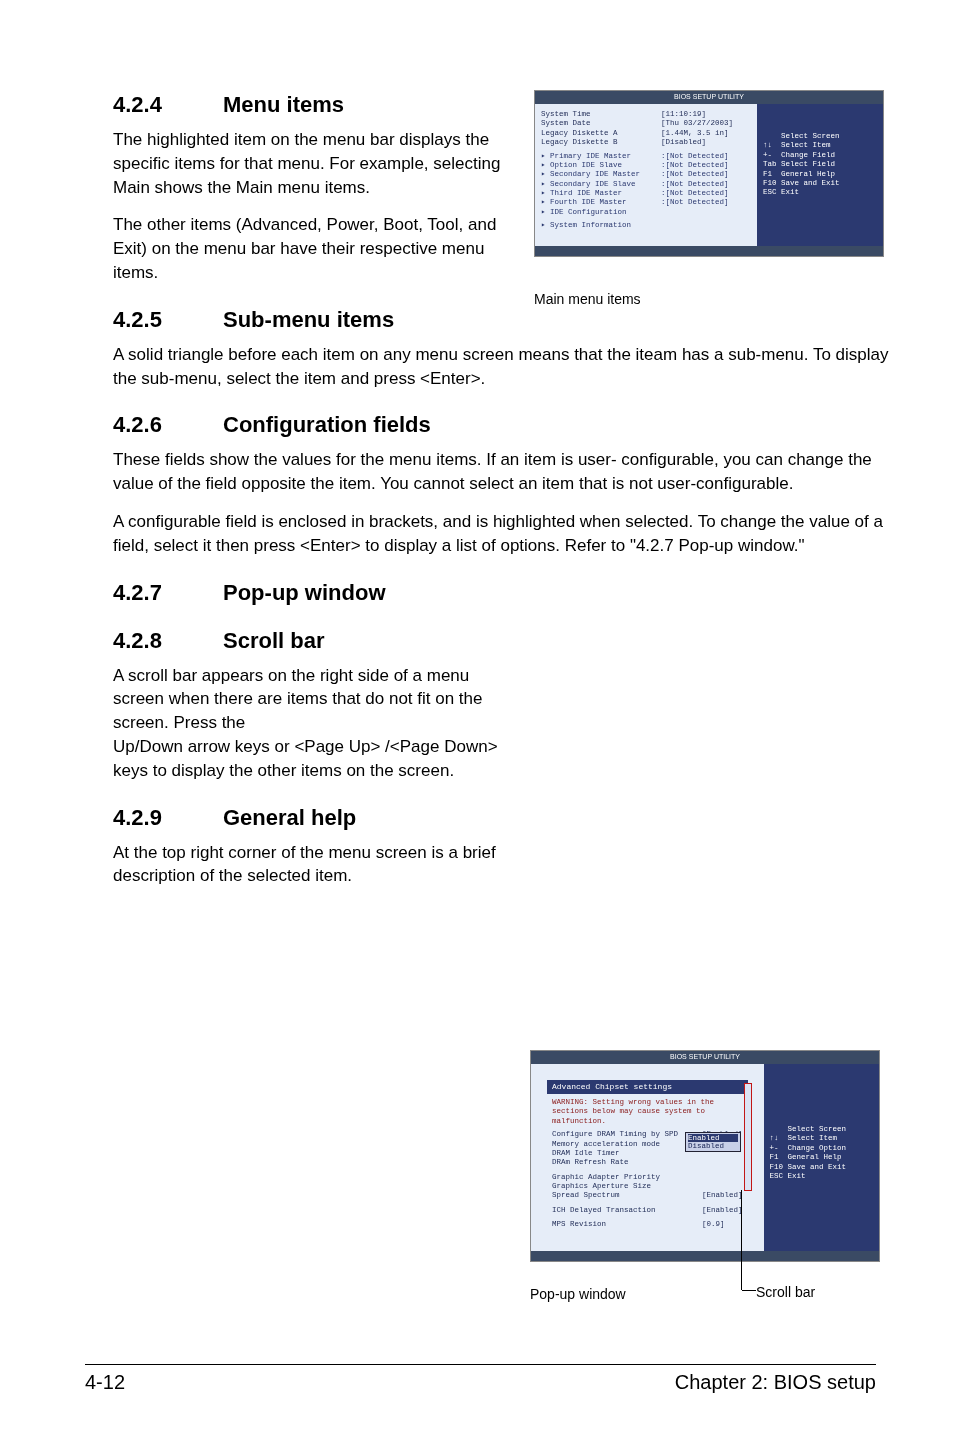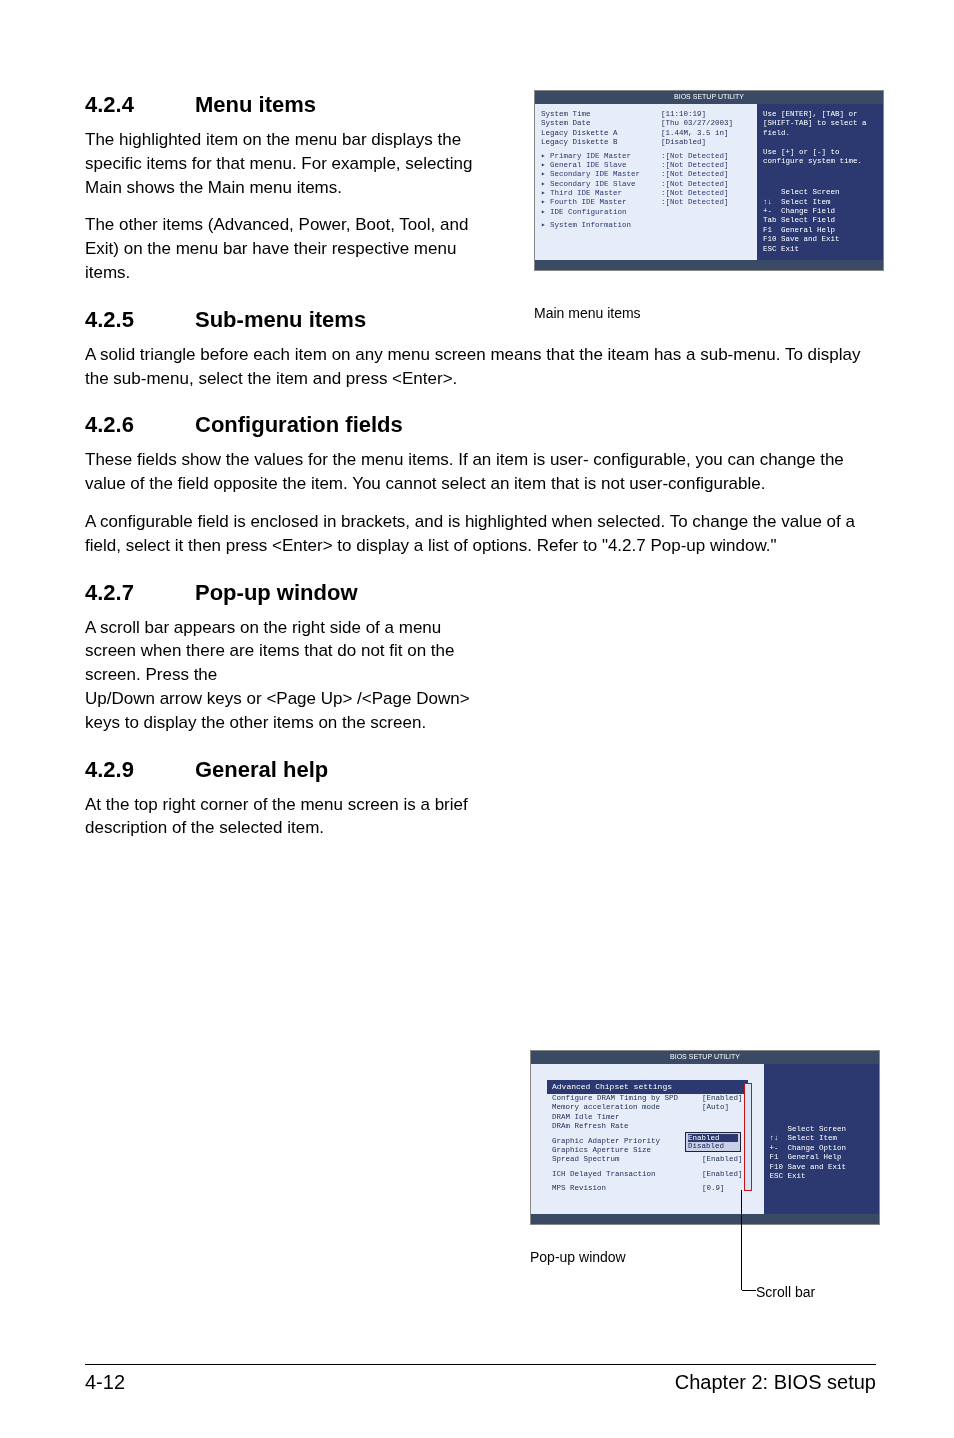--- a/index.html
+++ b/index.html
@@ -5,21 +5,21 @@
   * { margin: 0; padding: 0; box-sizing: border-box; }
   body {
     font-family: Arial, Helvetica, sans-serif;
     background: #fff;
     width: 954px;
     height: 1438px;
     position: relative;
     padding: 70px 85px 40px 85px;
     color: #000;
   }
-  .content { width: 100%; }
+  .content { width: 100%; margin-left: 28px; }
   h2 {
     font-family: Arial, Helvetica, sans-serif;
     font-weight: bold;
     font-size: 22px;
     margin-top: 22px;
     margin-bottom: 10px;
   }
   h2 .num { display: inline-block; width: 110px; }
   p { font-size: 17px; line-height: 1.4; margin-bottom: 14px; }
   .left-narrow { width: 395px; }
@@ -121,20 +121,21 @@
 
   <h2><span class="num">4.2.5</span><span>Sub-menu items</span></h2>
   <p>A solid triangle before each item on any menu screen means that the iteam has a sub-menu. To display the sub-menu, select the item and press &lt;Enter&gt;.</p>
 
   <h2><span class="num">4.2.6</span><span>Configuration fields</span></h2>
   <p>These fields show the values for the menu items. If an item is user- configurable, you can change the value of the field opposite the item. You cannot select an item that is not user-configurable.</p>
   <p>A configurable field is enclosed in brackets, and is highlighted when selected. To change the value of a field, select it then press &lt;Enter&gt; to display a list of options. Refer to "4.2.7 Pop-up window."</p>
 
   <h2><span class="num">4.2.7</span><span>Pop-up window</span></h2>
 
+  <h2><span class="num">4.2.8</span><span>Scroll bar</span></h2>
   <p class="left-narrow" style="margin-bottom:0;">A scroll bar appears on the right side of a menu screen when there are items that do not fit on the screen. Press the</p>
   <p class="left-narrow">Up/Down arrow keys or &lt;Page Up&gt; /&lt;Page Down&gt; keys to display the other items on the screen.</p>
 
   <h2><span class="num">4.2.9</span><span>General help</span></h2>
   <p class="left-narrow">At the top right corner of the menu screen is a brief description of the selected item.</p>
 
 </div>
 
 <div class="fig-main">
  <div class="bios">
@@ -157,21 +158,21 @@
             <span class="lbl">Legacy Diskette B</span>
             <span>[Disabled]</span>
           </div>
       <div style="height:4px;"></div>
       <div class="bios-sub">
         <div class="bios-row">
               <span class="lbl tri">Primary IDE Master</span>
               <span>:[Not Detected]</span>
             </div>
         <div class="bios-row">
-              <span class="lbl tri">General IDE Slave</span>
+              <span class="lbl tri">Option IDE Slave</span>
               <span>:[Not Detected]</span>
             </div>
         <div class="bios-row">
               <span class="lbl tri">Secondary IDE Master</span>
               <span>:[Not Detected]</span>
             </div>
         <div class="bios-row">
               <span class="lbl tri">Secondary IDE Slave</span>
               <span>:[Not Detected]</span>
             </div>
@@ -184,23 +185,20 @@
               <span>:[Not Detected]</span>
             </div>
         <div class="bios-row">
               <span class="lbl tri">IDE Configuration</span>
             </div>
       </div>
       <div style="height:4px;"></div>
       <div class="bios-sub"><span class="tri">System Information</span></div>
     </div>
     <div class="bios-right">
-      <div style="white-space:pre-wrap;">Use [ENTER], [TAB] or [SHIFT-TAB] to select a field.
-
-Use [+] or [-] to configure system time.</div>
       <div style="height:22px;"></div>
       <div style="white-space:pre;">    Select Screen
 ↑↓  Select Item
 +-  Change Field
 Tab Select Field
 F1  General Help
 F10 Save and Exit
 ESC Exit</div>
     </div>
   </div>
@@ -210,20 +208,21 @@
  <div class="caption">Main menu items</div>
 </div>
 
 <div class="fig-scroll">
  <div class="fig-container">
   <div class="bios bios2" style="position:relative;">
     <div class="bios-top">BIOS SETUP UTILITY</div>
     <div class="bios-mid">
       <div class="bios-left">
         <div class="section-hdr">Advanced Chipset settings</div>
+        <div class="warn">WARNING: Setting wrong values in the sections below may cause system to malfunction.</div>
         <div class="body2">
           <div class="bios-row">
                 <span class="lbl" style="width:150px;">Configure DRAM Timing by SPD</span>
                 <span>[Enabled]</span>
               </div>
           <div class="bios-row">
                 <span class="lbl" style="width:150px;">Memory acceleration mode</span>
                 <span>[Auto]</span>
               </div>
           <div class="bios-row">

